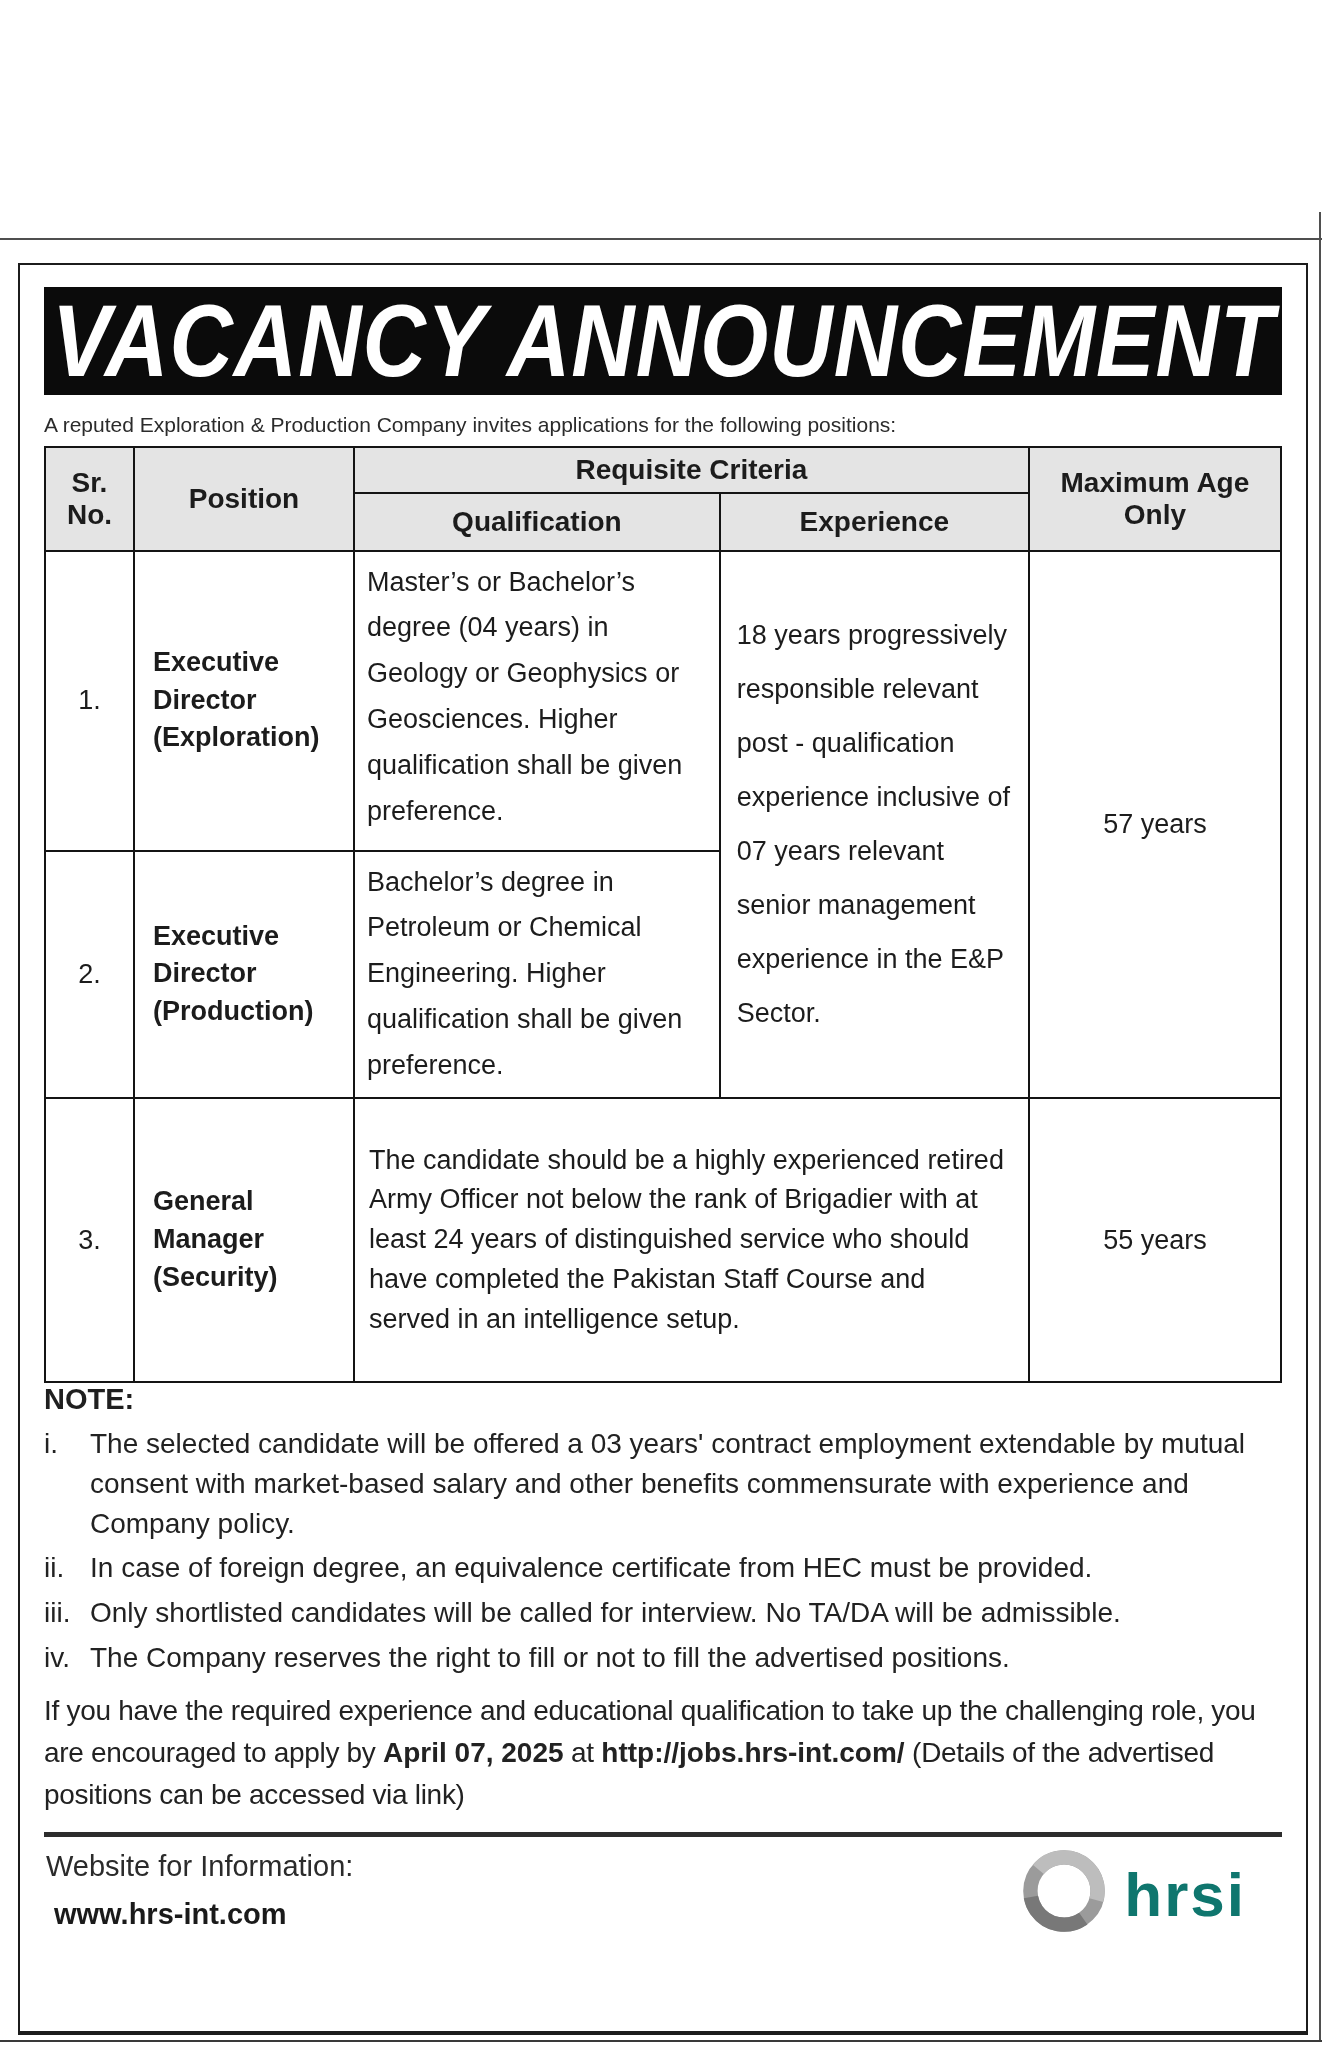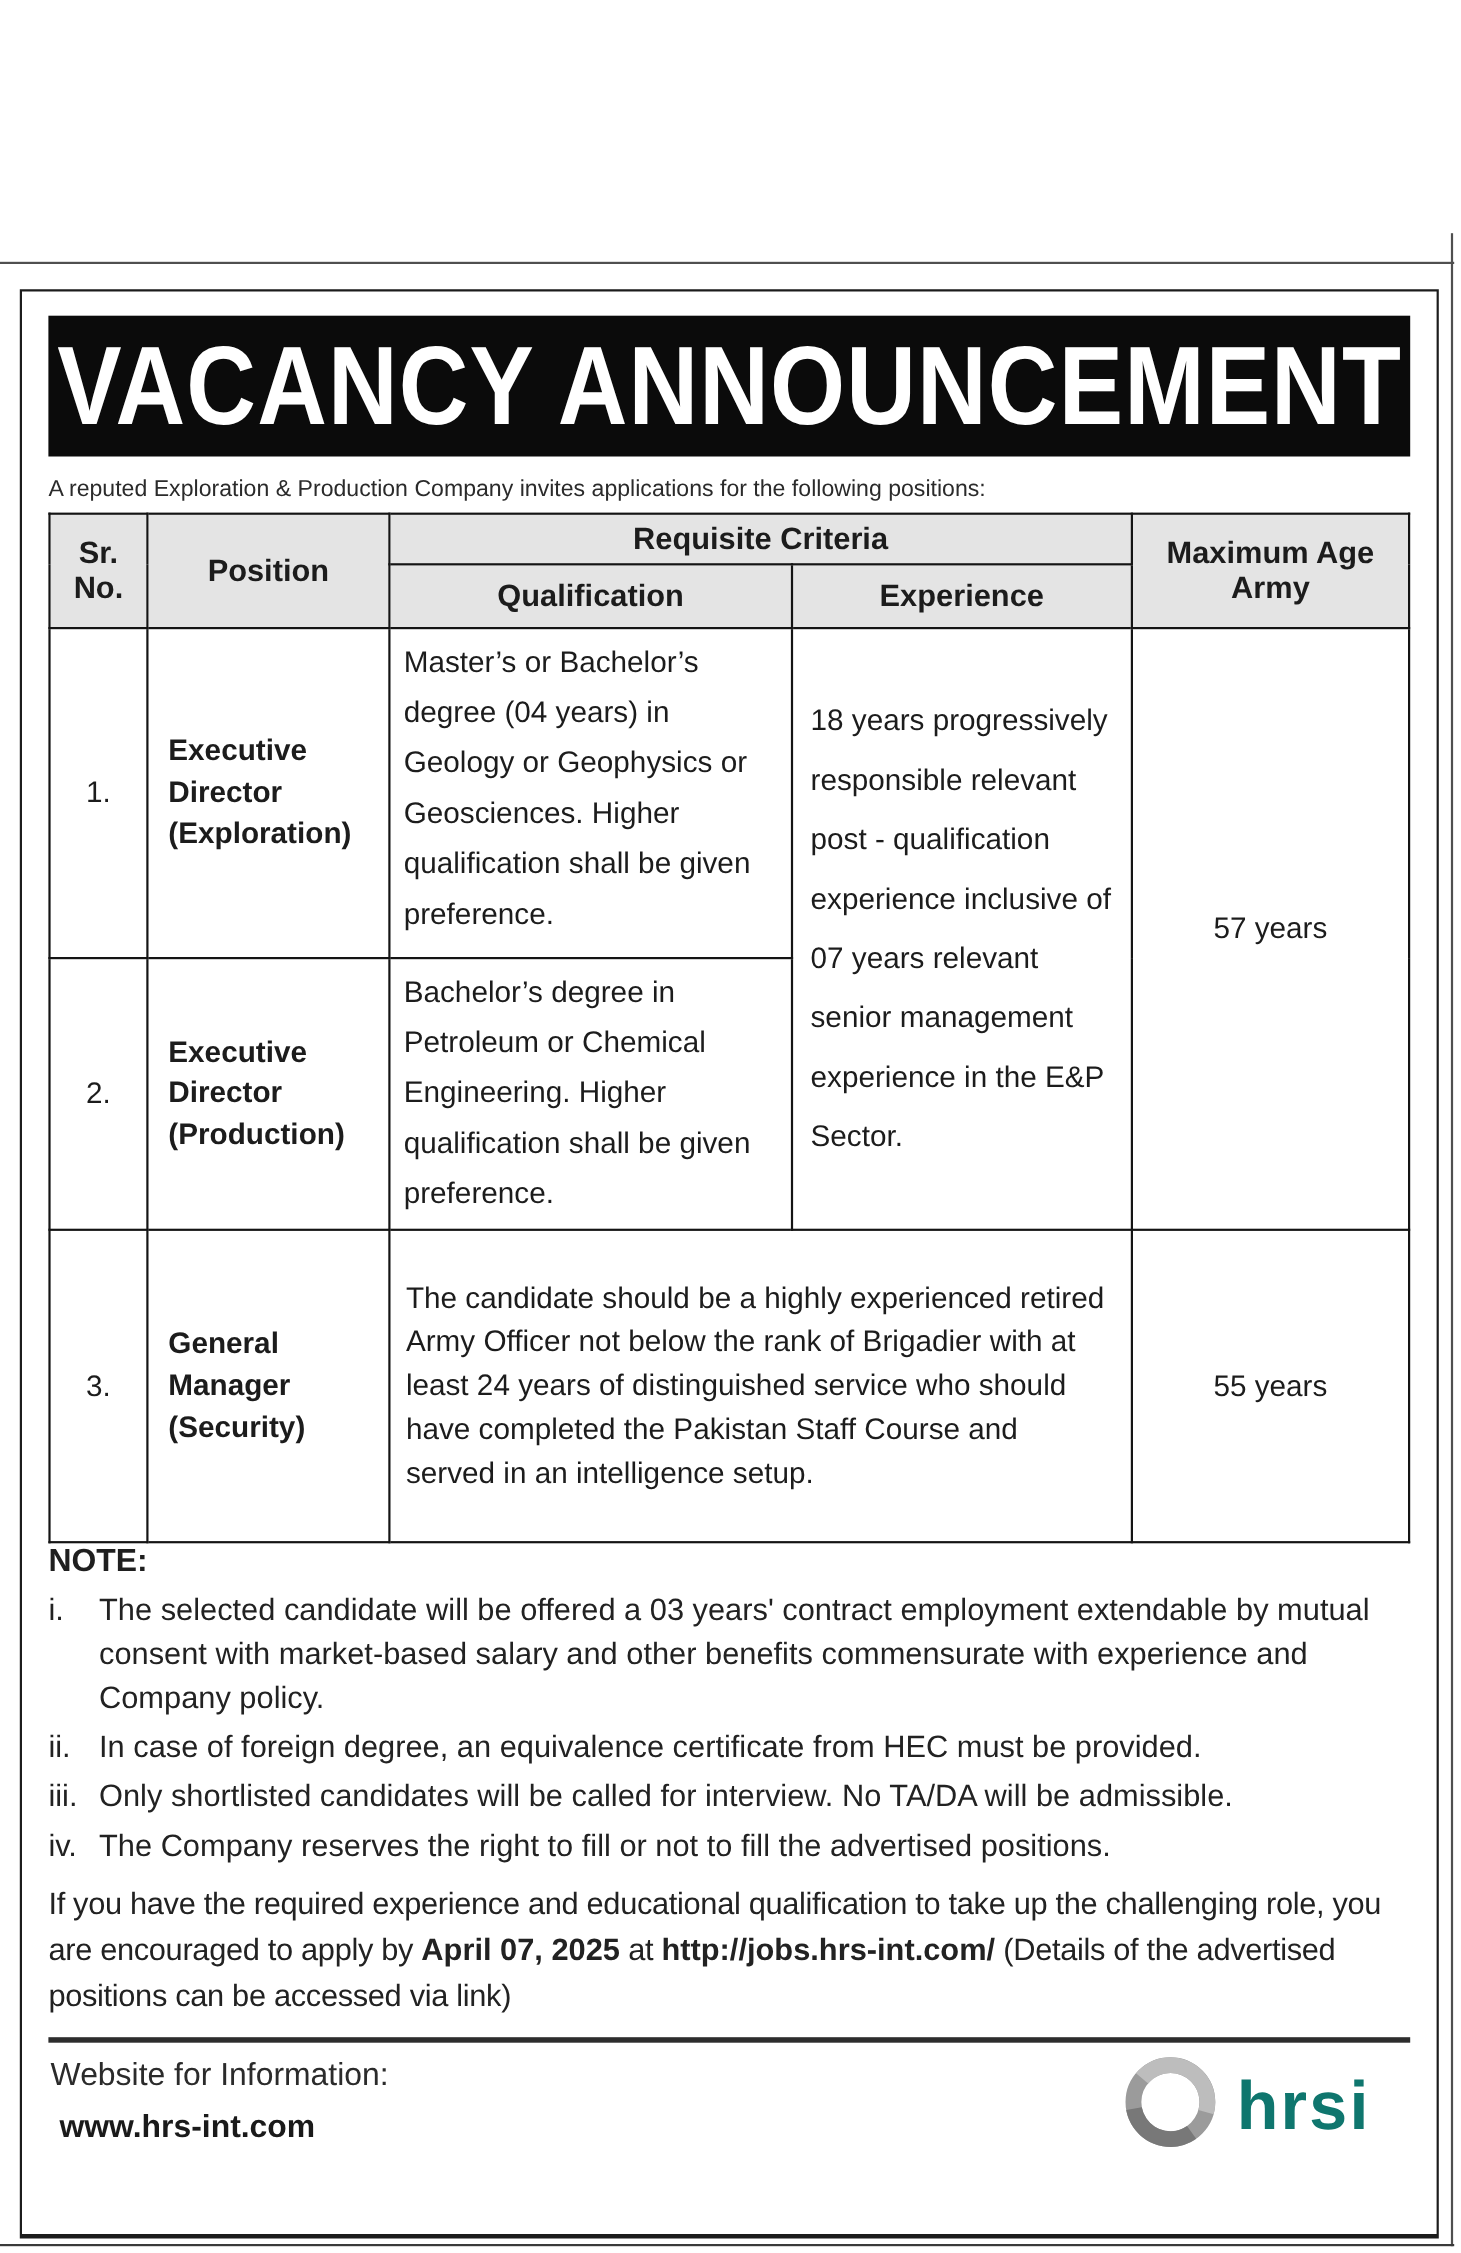--- a/index.html
+++ b/index.html
@@ -41,25 +41,26 @@
     left: 18px; top: 263px;
     width: 1290px; height: 1772px;
     box-sizing: border-box;
     border: 2px solid #1c1c1c;
     border-bottom-width: 4px;
     background: #ffffff;
     padding: 0 24px;
   }
   .banner {
     margin-top: 22px;
-    height: 128px;
+    height: 108px;
     background: #0b0b0b;
     display: flex;
     align-items: center;
     justify-content: center;
+    font-style: italic;
   }
   .banner-text {
     color: #ffffff;
     font-size: 86px;
     font-weight: bold;
     letter-spacing: 1px;
     white-space: nowrap;
     transform: scale(1.02, 1.18);
   }
   .intro {
@@ -208,21 +209,21 @@
         <col class="col-pos">
         <col class="col-qual">
         <col class="col-exp">
         <col class="col-age">
       </colgroup>
       <thead>
         <tr class="hrow1">
           <th rowspan="2">Sr. No.</th>
           <th rowspan="2">Position</th>
           <th colspan="2">Requisite Criteria</th>
-          <th rowspan="2">Maximum Age Army</th>
+          <th rowspan="2">Maximum Age Only</th>
         </tr>
         <tr class="hrow2">
           <th>Qualification</th>
           <th>Experience</th>
         </tr>
       </thead>
       <tbody>
         <tr class="r1">
           <td class="sr">1.</td>
           <td class="pos">Executive Director (Exploration)</td>

